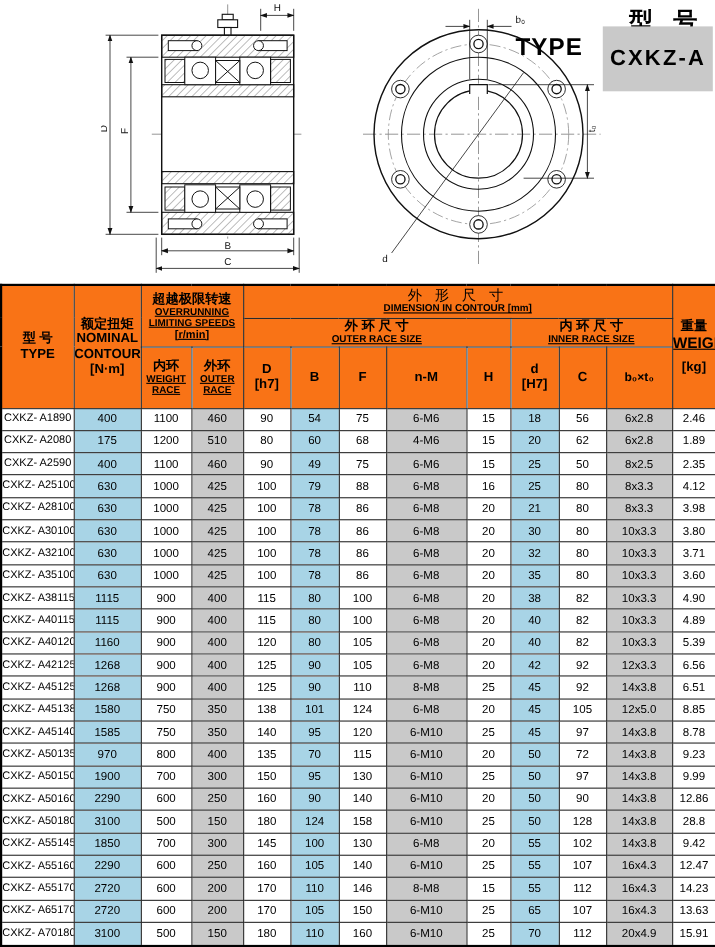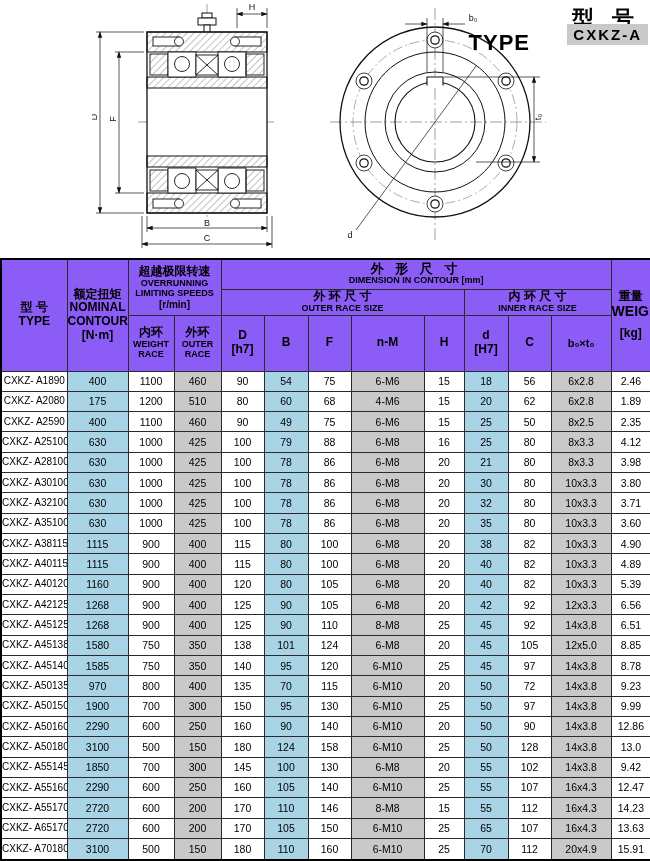--- a/index.html
+++ b/index.html
@@ -5,32 +5,32 @@
   html,body{margin:0;padding:0;background:#fff;}
   .page{position:relative;width:650px;height:861px;background:#fff;overflow:hidden;
         font-family:"Liberation Sans",sans-serif;color:#000;}
   
   .draw-area{position:absolute;left:0;top:0;width:650px;height:258px;background:#fff;}
   .svg-left{position:absolute;left:92px;top:0;}
   .svg-right{position:absolute;left:328px;top:0;}
   .title-block{position:absolute;right:2px;top:4px;width:150px;height:56px;}
   .title-cn{position:absolute;right:8px;top:0;font-size:22px;font-weight:bold;letter-spacing:6px;white-space:nowrap;}
   .title-type{position:absolute;left:-66px;top:26px;font-size:22px;font-weight:bold;letter-spacing:1px;}
-  .title-model{position:absolute;right:0;top:20px;background:#c9c9c9;padding:2px 6px;
-               font-size:15px;font-weight:bold;letter-spacing:2px;}
+  .title-model{position:absolute;right:0;top:20px;background:#c9c9c9;padding:18px 6px;
+               font-size:20px;font-weight:bold;letter-spacing:2px;}
   
   .tbl-wrap{position:absolute;left:0;top:258px;width:650px;height:603px;}
   table.spec{border-collapse:collapse;table-layout:fixed;width:650px;height:603px;
              border:2px solid #000;}
   table.spec td,table.spec th{border:1px solid #2a2a2a;padding:0;text-align:center;
              vertical-align:middle;overflow:hidden;}
-  thead th{background:#8b5cf6;font-weight:bold;}
+  thead th{background:#f97316;font-weight:bold;}
   .hcn{font-size:12px;font-weight:bold;line-height:1.15;}
-  .hcn-big{font-size:13px;font-weight:bold;letter-spacing:4px;line-height:1.1;}
-  .hen{font-size:9px;font-weight:bold;line-height:1.1;letter-spacing:0;}
+  .hcn-big{font-size:13px;font-weight:normal;letter-spacing:4px;line-height:1.1;}
+  .hen{font-size:9px;font-weight:bold;line-height:1.1;letter-spacing:0;text-decoration:underline;}
   .hsym{font-size:12px;font-weight:bold;line-height:1.15;}
   tbody td{font-size:10.5px;line-height:1;}
   td.model{text-align:left;padding-left:4px;font-size:10px;white-space:nowrap;}
   td.c-blue{background:#a8d4e6;}
   td.c-gray{background:#c9c9c9;}
   td.c-white{background:#fff;}
   .dim-label{font-size:9px;fill:#111;font-family:"Liberation Sans",sans-serif;}
 </style>
 </head>
 <body>
@@ -550,21 +550,21 @@
             <td class="c-white">500</td>
             <td class="c-gray">150</td>
             <td class="c-white">180</td>
             <td class="c-blue">124</td>
             <td class="c-white">158</td>
             <td class="c-gray">6-M10</td>
             <td class="c-white">25</td>
             <td class="c-blue">50</td>
             <td class="c-white">128</td>
             <td class="c-gray">14x3.8</td>
-            <td class="c-white">13.0</td>
+            <td class="c-white">28.8</td>
           </tr>
           <tr>
             <td class="model c-white">CXKZ- A55145</td>
             <td class="c-blue">1850</td>
             <td class="c-white">700</td>
             <td class="c-gray">300</td>
             <td class="c-white">145</td>
             <td class="c-blue">100</td>
             <td class="c-white">130</td>
             <td class="c-gray">6-M8</td>

